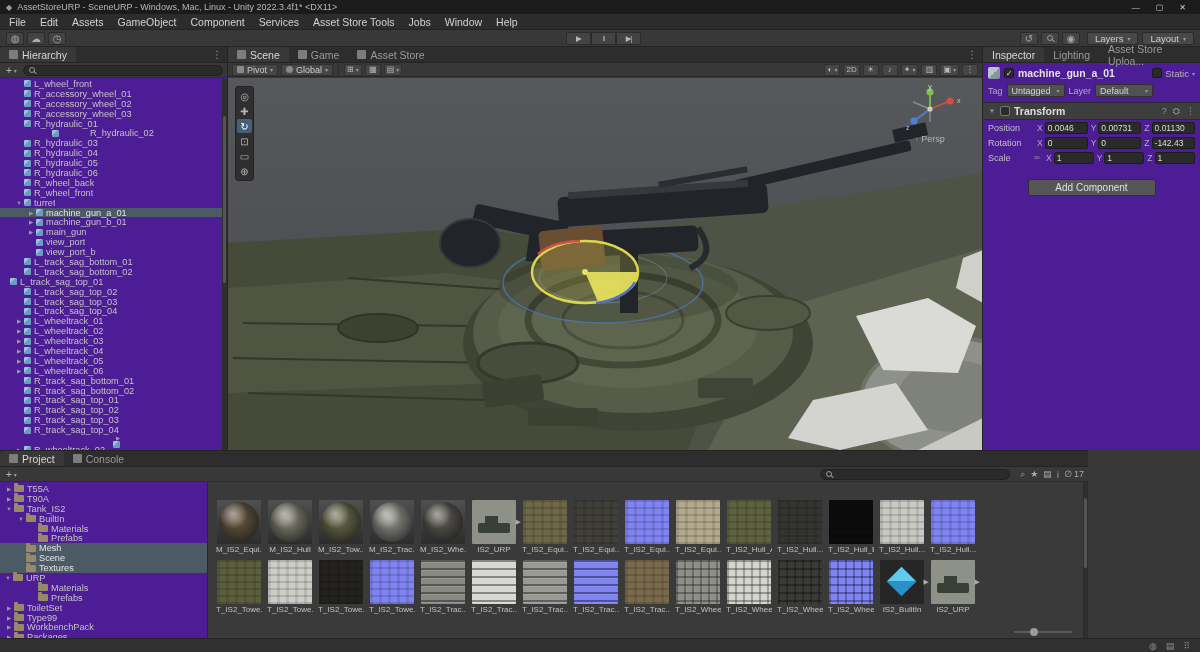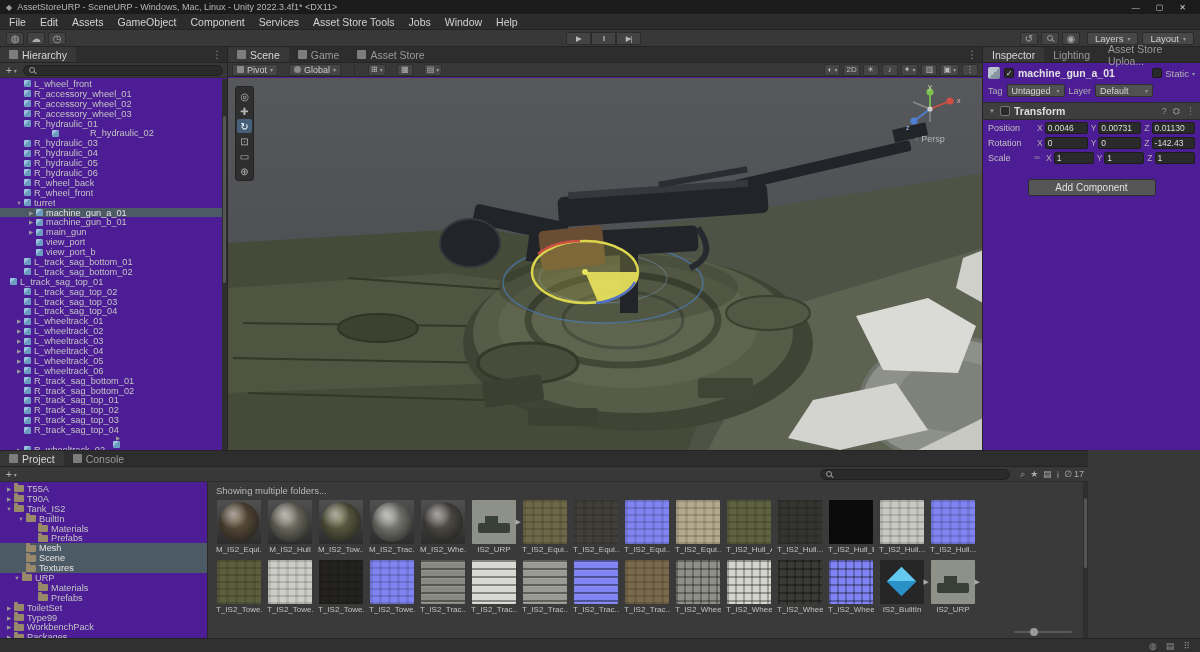--- a/index.html
+++ b/index.html
@@ -40,21 +40,21 @@
 
 .hierarchy{left:0;top:47px;width:228px;height:403px;border-right:1px solid #242424}
 .hlist{position:absolute;left:0;top:32px;right:5px;bottom:0;overflow:hidden}
 .hrow{height:9.9px;display:flex;align-items:center;font-size:9.2px;color:#c4c4c4;white-space:nowrap}
 .hrow.sel{background:#4c5a66;color:#e4e4e4}
 .arr{width:10px;font-size:5.5px;color:#9a9a9a;text-align:center;flex:none}
 .pfico{width:7px;height:7px;background:linear-gradient(135deg,#9cc3de 40%,#6c9cc0 40%);border-radius:1px;flex:none;margin-right:3px}
 .lbl{overflow:hidden;text-overflow:ellipsis}
 
 .scene{left:228px;top:47px;width:755px;height:403px;border-right:1px solid #242424}
-.scenebar{height:14px;background:#383838;border-bottom:1px solid #292929;display:flex;align-items:center;gap:11px;padding:0 4px}
+.scenebar{height:14px;background:#383838;border-bottom:1px solid #292929;display:flex;align-items:center;gap:3px;padding:0 4px}
 .dropbtn{height:12px;background:#464646;border:1px solid #303030;border-radius:2px;display:flex;align-items:center;gap:3px;padding:0 4px;font-size:9px;color:#ccc}
 .mini-ico{width:7px;height:7px;background:#8a8a8a;border-radius:1px;flex:none}
 .round{border-radius:50%}
 .sbico{min-width:16px;height:12px;background:#464646;border:1px solid #303030;border-radius:2px;display:flex;align-items:center;justify-content:center;gap:2px;font-size:8px;color:#bbb;padding:0 2px}
 .sb-right{margin-left:auto;display:flex;align-items:center;gap:3px}
 .sep{width:1px;height:10px;background:#2a2a2a;margin:0 2px}
 .viewport{position:absolute;left:0;top:31px;right:0;bottom:0;overflow:hidden;background:#4a4c50}
 .toolpalette{position:absolute;left:7px;top:8px;width:19px;background:#2f2f2f;border:1px solid #232323;border-radius:3px;padding:2px 0;display:flex;flex-direction:column;align-items:center;gap:1px}
 .tool{width:15px;height:14px;display:flex;align-items:center;justify-content:center;font-size:10px;color:#b5b5b5;border-radius:2px}
 .tool.active{background:#46607a;color:#fff}
@@ -679,21 +679,21 @@
         <div class="prow sel" style="padding-left: 16px;">
           <span class="arr"></span>
           <span class="fold"></span>
           <span class="lbl">Scene</span>
         </div>
         <div class="prow sel" style="padding-left: 16px;">
           <span class="arr"></span>
           <span class="fold"></span>
           <span class="lbl">Textures</span>
         </div>
-        <div class="prow" style="padding-left: 12px;">
+        <div class="prow" style="padding-left: 3px;">
           <span class="arr">▼</span>
           <span class="fold"></span>
           <span class="lbl">URP</span>
         </div>
         <div class="prow" style="padding-left: 28px;">
           <span class="arr"></span>
           <span class="fold"></span>
           <span class="lbl">Materials</span>
         </div>
         <div class="prow" style="padding-left: 28px;">
@@ -716,21 +716,20 @@
           <span class="fold"></span>
           <span class="lbl">WorkbenchPack</span>
         </div>
         <div class="prow" style="padding-left: 4px;">
           <span class="arr">▶</span>
           <span class="fold"></span>
           <span class="lbl">Packages</span>
         </div>
       </div>
     <div class="passets">
-      <div class="astatus">Showing multiple folders...</div>
       <div class="agrid">
           <div class="arow">
             <div class="acell">
               <div class="thumb" style="background: linear-gradient(rgb(80, 80, 80), rgb(44, 44, 44));">
                 <span class="sphere" style="background: radial-gradient(circle at 35% 30%, rgba(255, 255, 255, 0.5), rgba(255, 255, 255, 0) 38%), radial-gradient(circle at 46% 42%, rgb(107, 90, 66), rgb(20, 20, 20) 105%);"></span>
               </div>
               <div class="alabel">M_IS2_Equi...</div>
             </div>
             <div class="acell">
               <div class="thumb" style="background: linear-gradient(rgb(80, 80, 80), rgb(44, 44, 44));">

